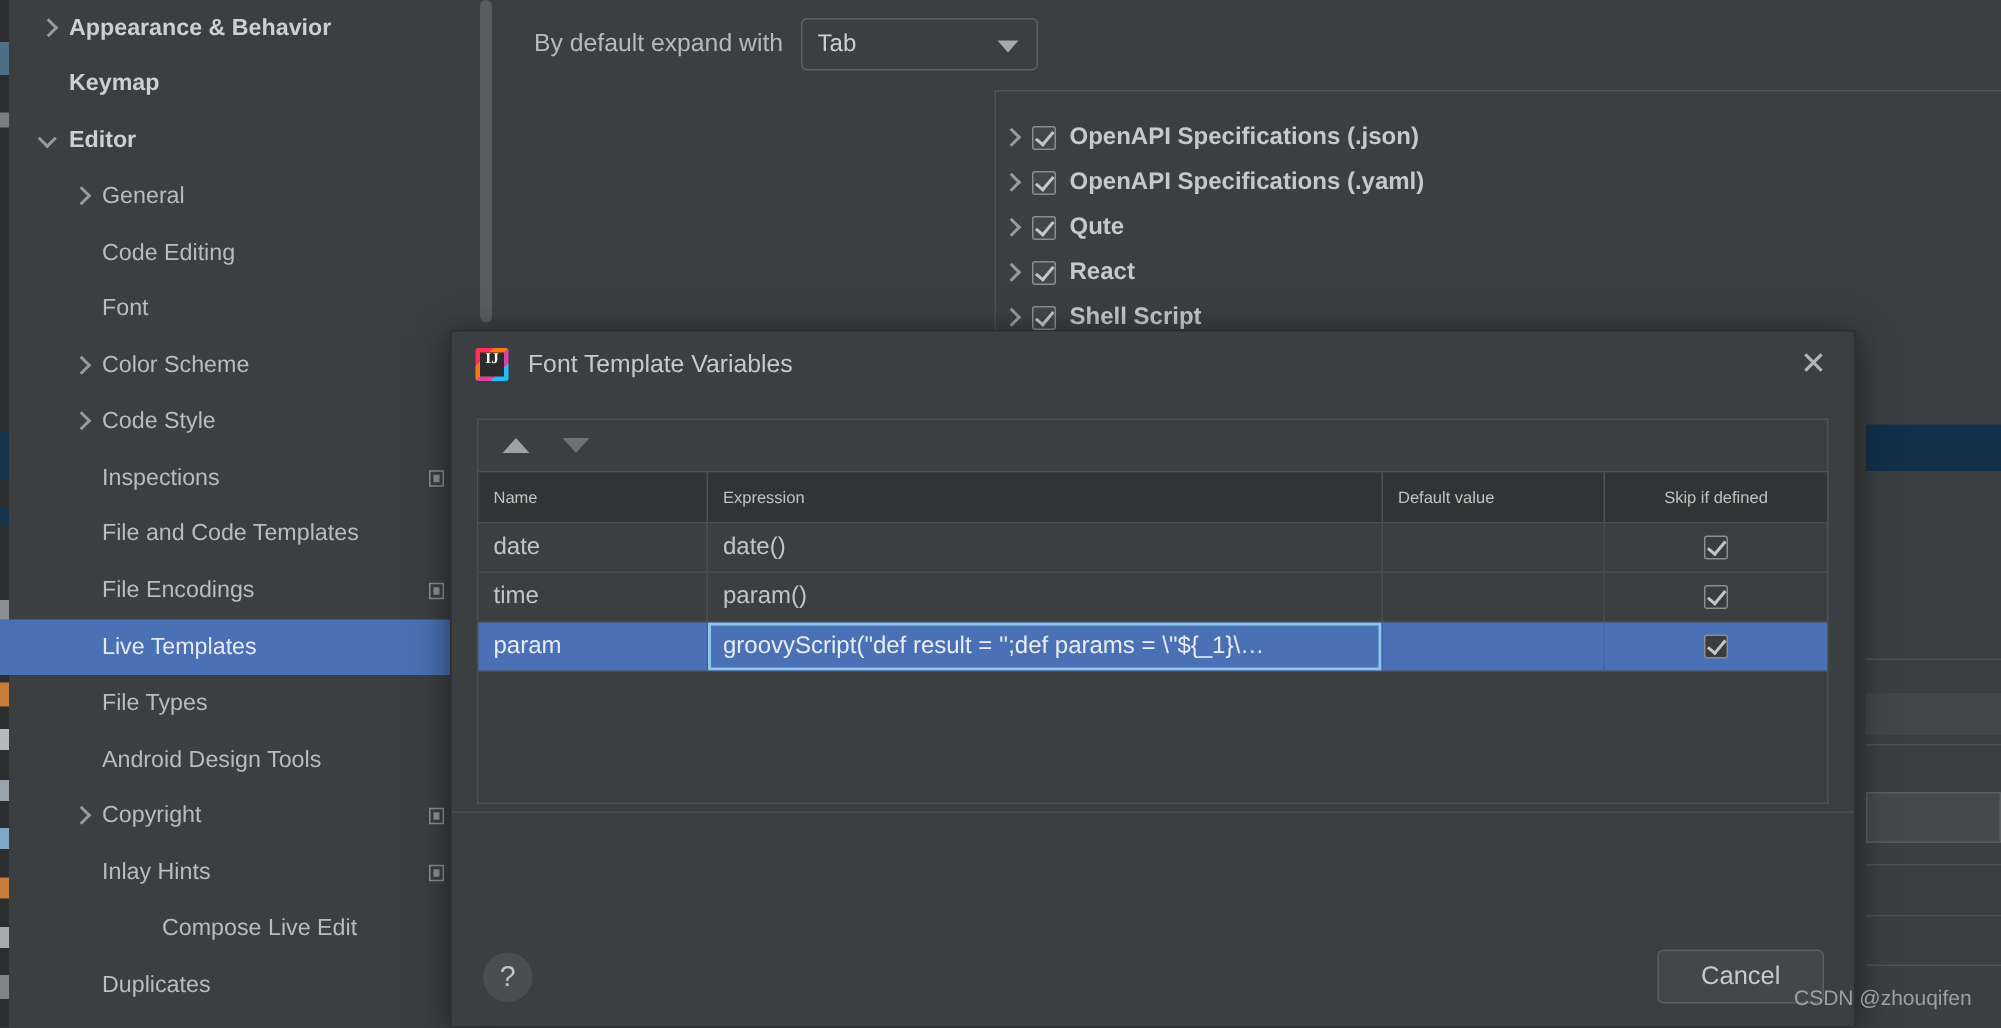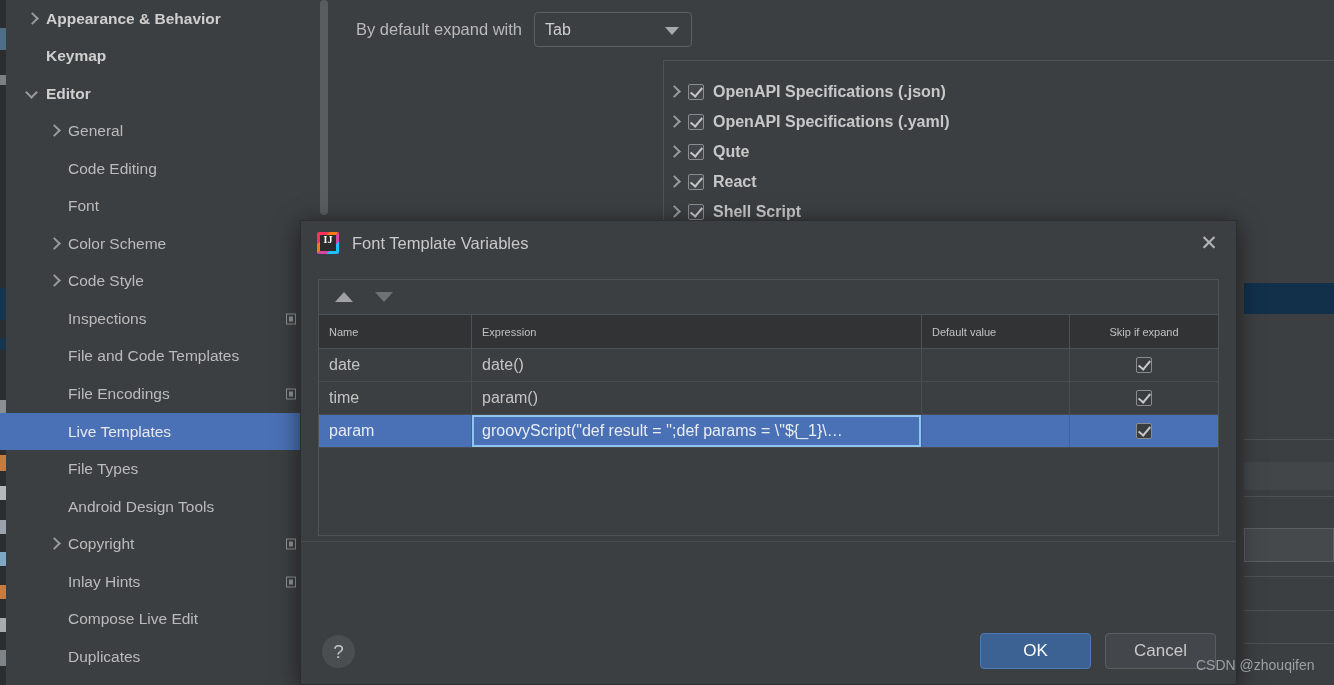--- a/index.html
+++ b/index.html
@@ -320,21 +320,21 @@
           <div style="width: 48px; flex: 0 0 auto;"></div>
           <span class="tree-chev"></span>
           <span>Copyright</span>
           <span class="cfg-badge"></span>
         </div>
         <div class="tree-item" style="top: 563px;">
           <div style="width: 68px; flex: 0 0 auto;"></div>
           <span>Inlay Hints</span>
           <span class="cfg-badge"></span>
         </div>
-        <div class="tree-item" style="top: 600px;">
+        <div class="tree-item" style="top: 600px; margin-left: 40px;">
           <div style="width: 68px; flex: 0 0 auto;"></div>
           <span>Compose Live Edit</span>
         </div>
         <div class="tree-item" style="top: 638px;">
           <div style="width: 68px; flex: 0 0 auto;"></div>
           <span>Duplicates</span>
         </div>
       </div>
   </div>
 
@@ -405,21 +405,21 @@
     <div class="toolbar">
       <div class="tri-up"></div>
       <div class="tri-down"></div>
     </div>
 
     <div class="tbl">
       <div class="tbl-head">
         <div class="c-name">Name</div>
         <div class="c-expr">Expression</div>
         <div class="c-def">Default value</div>
-        <div class="c-skip">Skip if expand</div>
+        <div class="c-skip">Skip if defined</div>
       </div>
       <div id="tbl-body">
           <div class="tbl-row">
             <div class="c-name">date</div>
             <div class="c-expr">date()</div>
             <div class="c-def"></div>
             <div class="c-skip">
               <span class="chk dark on" style="margin-right: 0px;"></span>
             </div>
           </div>
@@ -442,17 +442,16 @@
             </div>
           </div>
         </div>
       <div class="tbl-fill"></div>
     </div>
 
     <div class="dlg-sep"></div>
   </div>
 
   <div class="help-btn">?</div>
-  <div class="btn btn-ok">OK</div>
   <div class="btn btn-cancel">Cancel</div>
 
   <div class="watermark">CSDN @zhouqifen</div>
 </div>
 
 </body></html>

